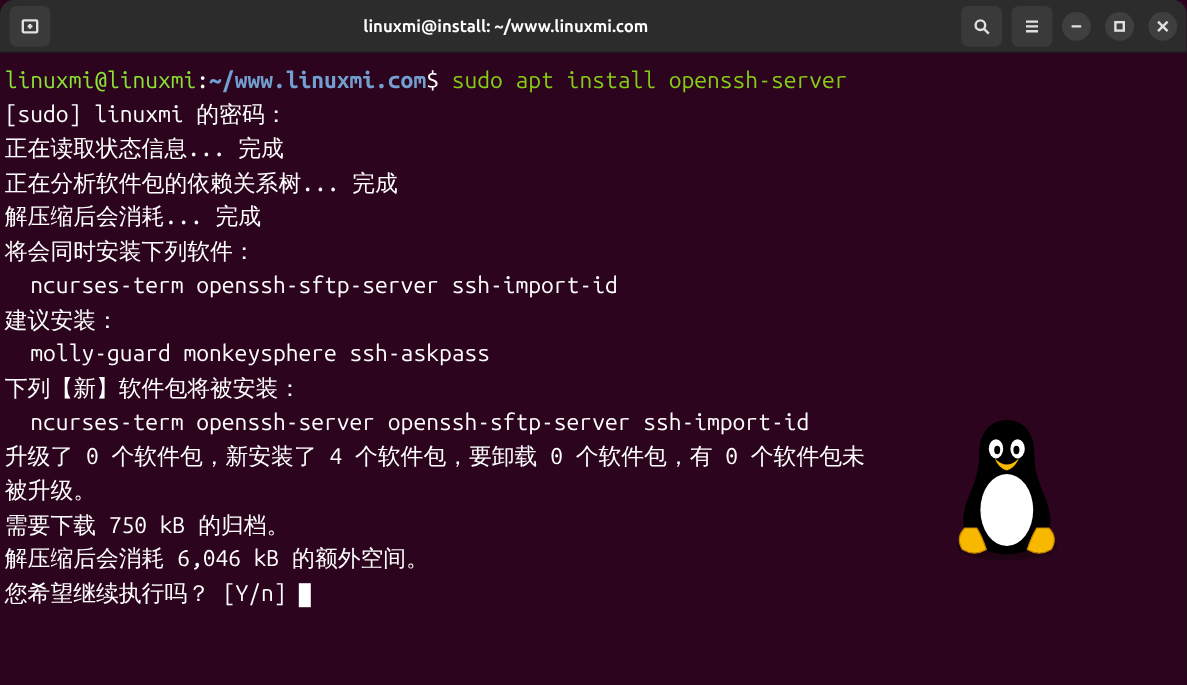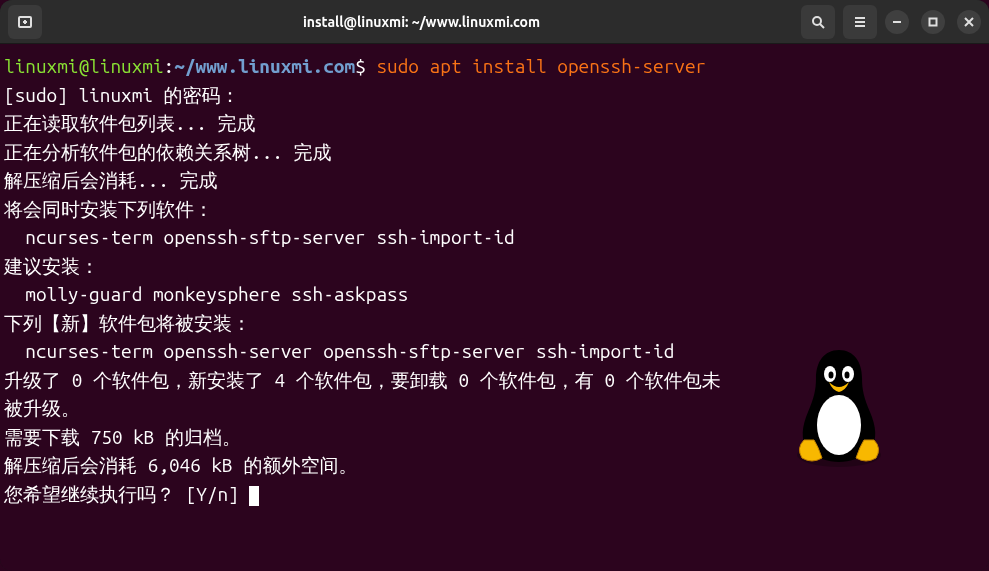--- a/index.html
+++ b/index.html
@@ -101,21 +101,21 @@
       color: #ffffff;
     }
     .prompt-path {
       color: #729fcf;
       font-weight: bold;
     }
     .prompt-dollar {
       color: #ffffff;
     }
     .cmd {
-      color: #f97316;
+      color: #84cc16;
     }
     .out {
       color: #ffffff;
     }
     .cursor {
       display: inline-block;
       width: 10px;
       height: 20px;
       background: #ffffff;
       vertical-align: middle;
@@ -167,21 +167,21 @@
 <body>
 
 <div class="window">
   <div class="titlebar">
     <div class="tb-btn">
       <svg viewBox="0 0 16 16">
           <rect x="2" y="3" width="12" height="10" rx="1"></rect>
           <path d="M8 6v4M6 8h4"></path>
         </svg>
     </div>
-    <div class="tb-title">install@linuxmi: ~/www.linuxmi.com</div>
+    <div class="tb-title">linuxmi@install: ~/www.linuxmi.com</div>
     <div class="tb-btn">
       <svg viewBox="0 0 16 16">
           <circle cx="7" cy="7" r="4"></circle>
           <path d="M10 10l4 4"></path>
         </svg>
     </div>
     <div class="tb-btn">
       <svg viewBox="0 0 16 16">
           <path d="M3 4h10M3 8h10M3 12h10"></path>
         </svg>
@@ -200,21 +200,21 @@
       <div class="win-ctrl">
         <svg viewBox="0 0 10 10">
             <path d="M1 1l8 8M9 1l-8 8"></path>
           </svg>
       </div>
     </div>
   </div>
 
   <div class="terminal"><span class="prompt-user">linuxmi@linuxmi</span><span class="prompt-colon">:</span><span class="prompt-path">~/www.linuxmi.com</span><span class="prompt-dollar">$</span> <span class="cmd">sudo apt install openssh-server</span>
 <span class="out">[sudo] linuxmi 的密码：</span>
-<span class="out">正在读取软件包列表... 完成</span>
+<span class="out">正在读取状态信息... 完成</span>
 <span class="out">正在分析软件包的依赖关系树... 完成</span>
 <span class="out">解压缩后会消耗... 完成</span>
 <span class="out">将会同时安装下列软件：</span>
 <span class="out">  ncurses-term openssh-sftp-server ssh-import-id</span>
 <span class="out">建议安装：</span>
 <span class="out">  molly-guard monkeysphere ssh-askpass</span>
 <span class="out">下列【新】软件包将被安装：</span>
 <span class="out">  ncurses-term openssh-server openssh-sftp-server ssh-import-id</span>
 <span class="out">升级了 0 个软件包，新安装了 4 个软件包，要卸载 0 个软件包，有 0 个软件包未</span>
 <span class="out">被升级。</span>

